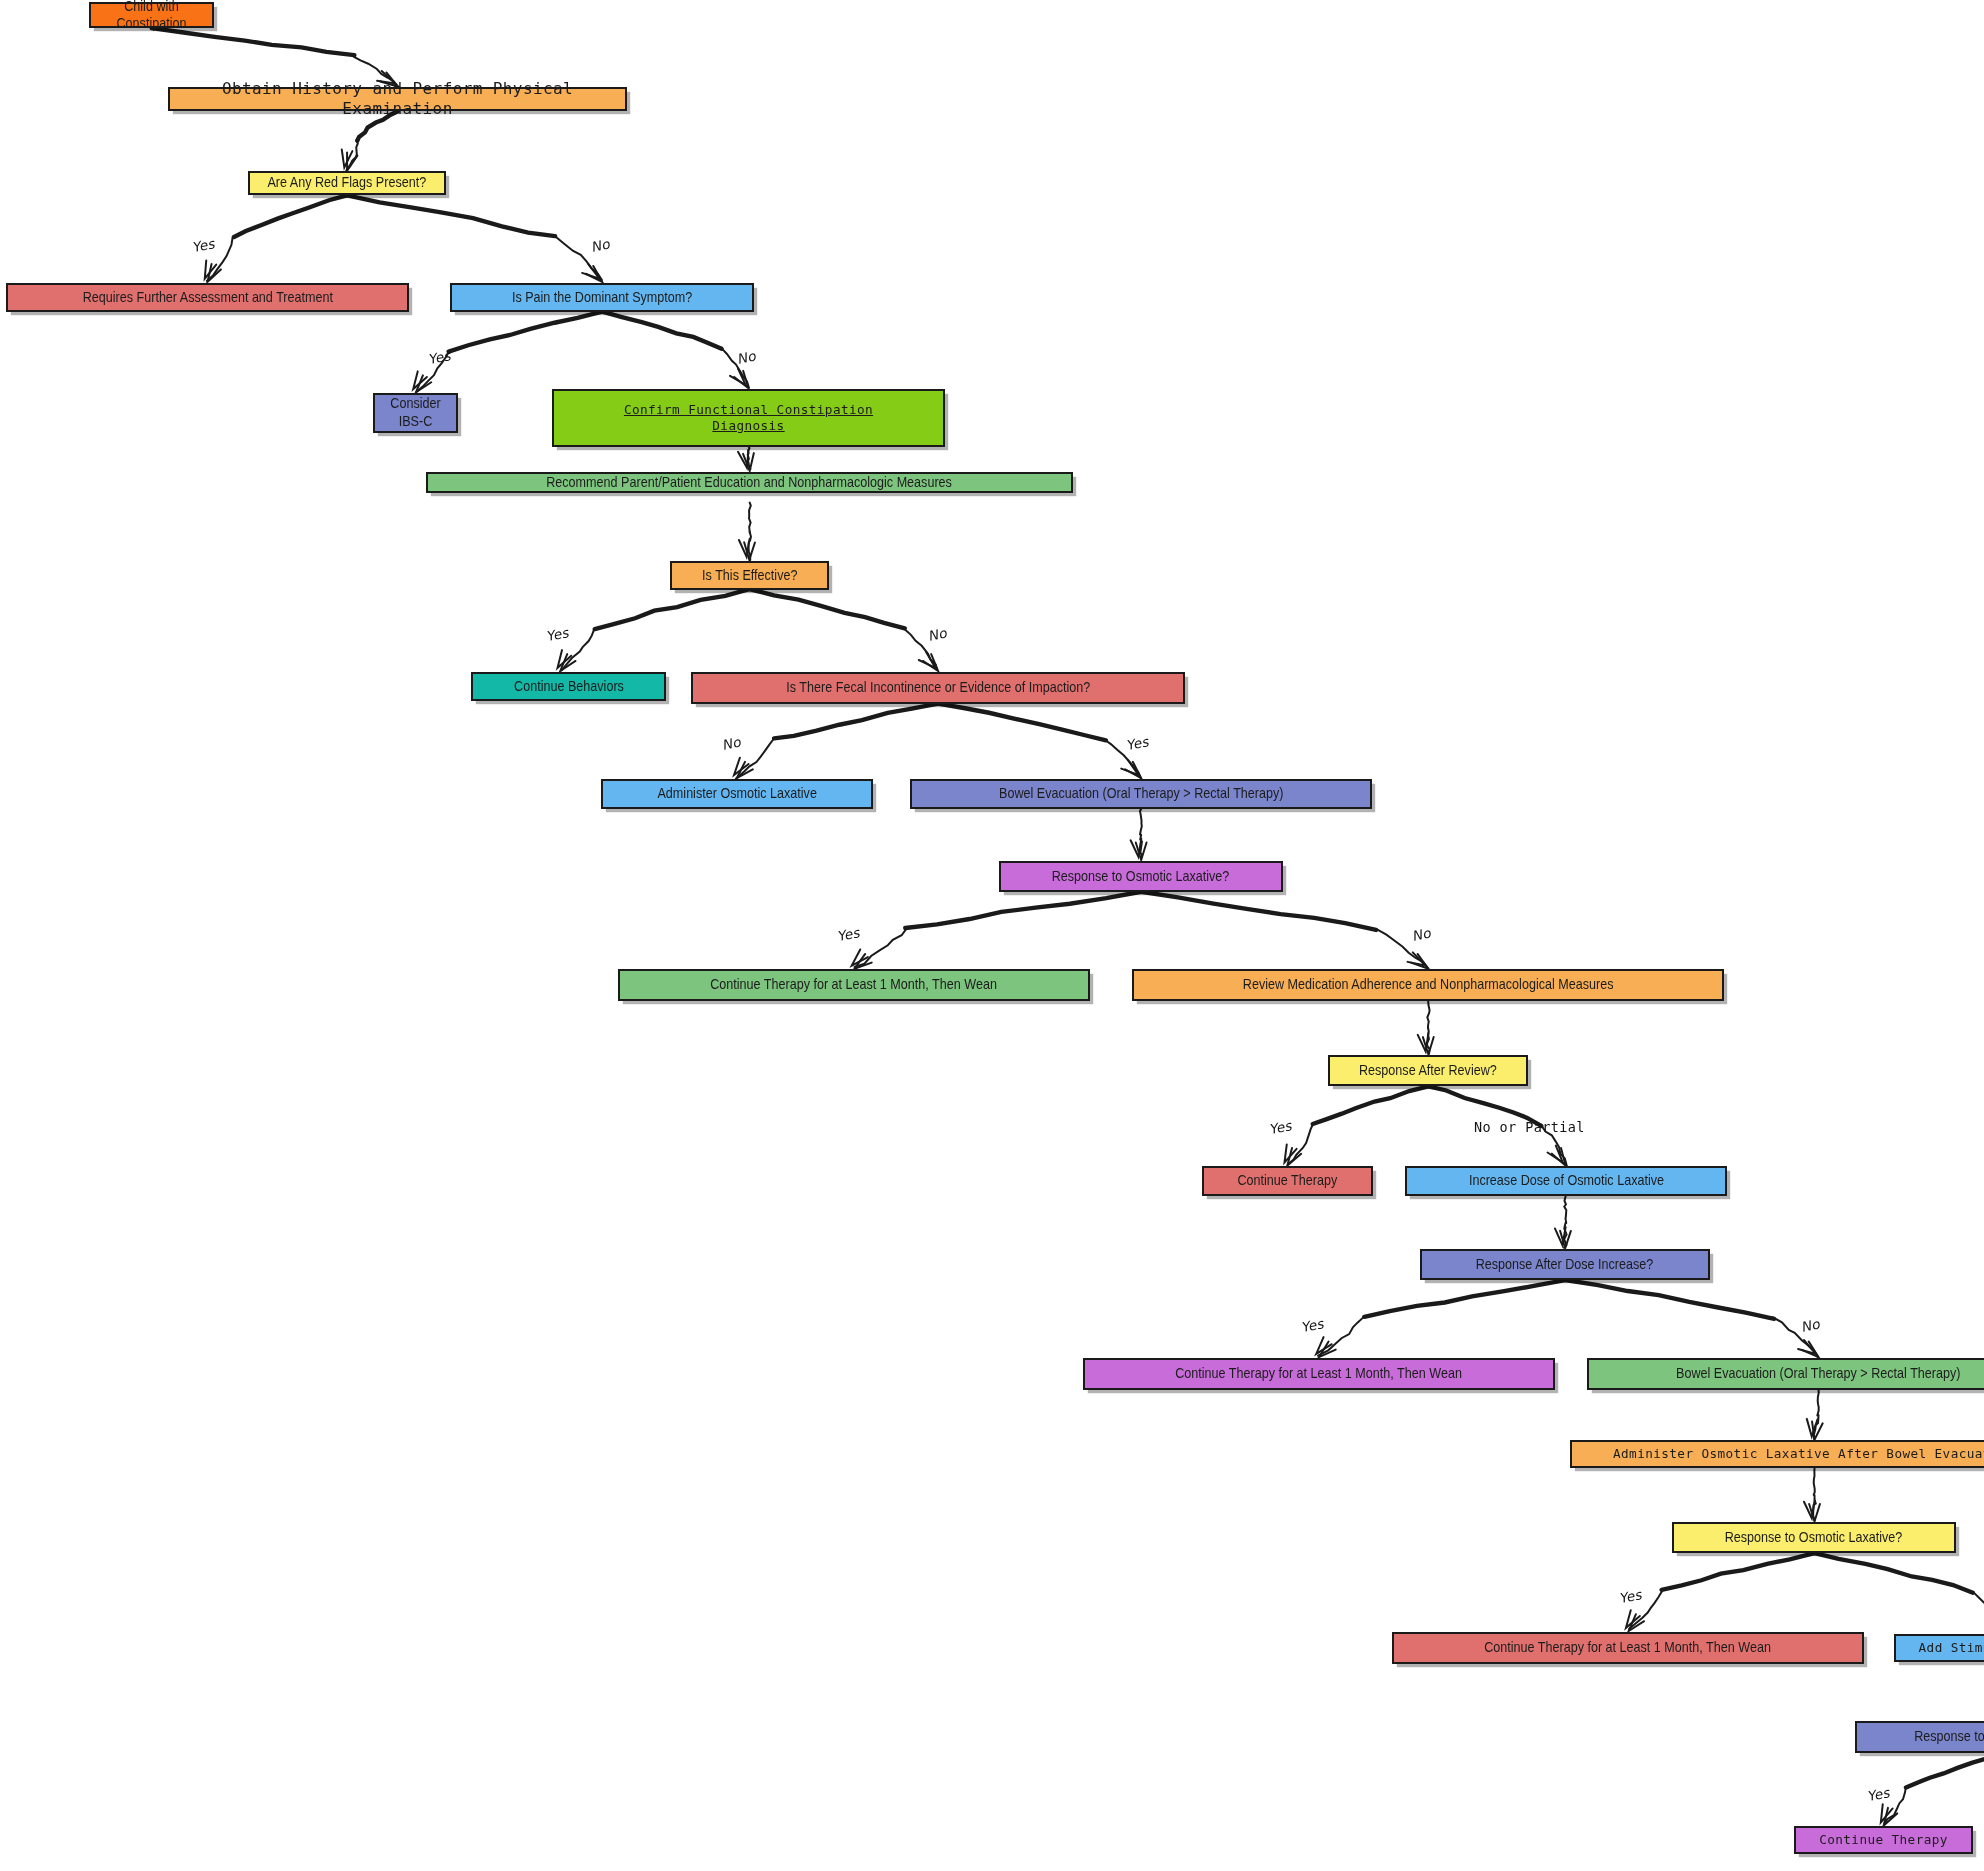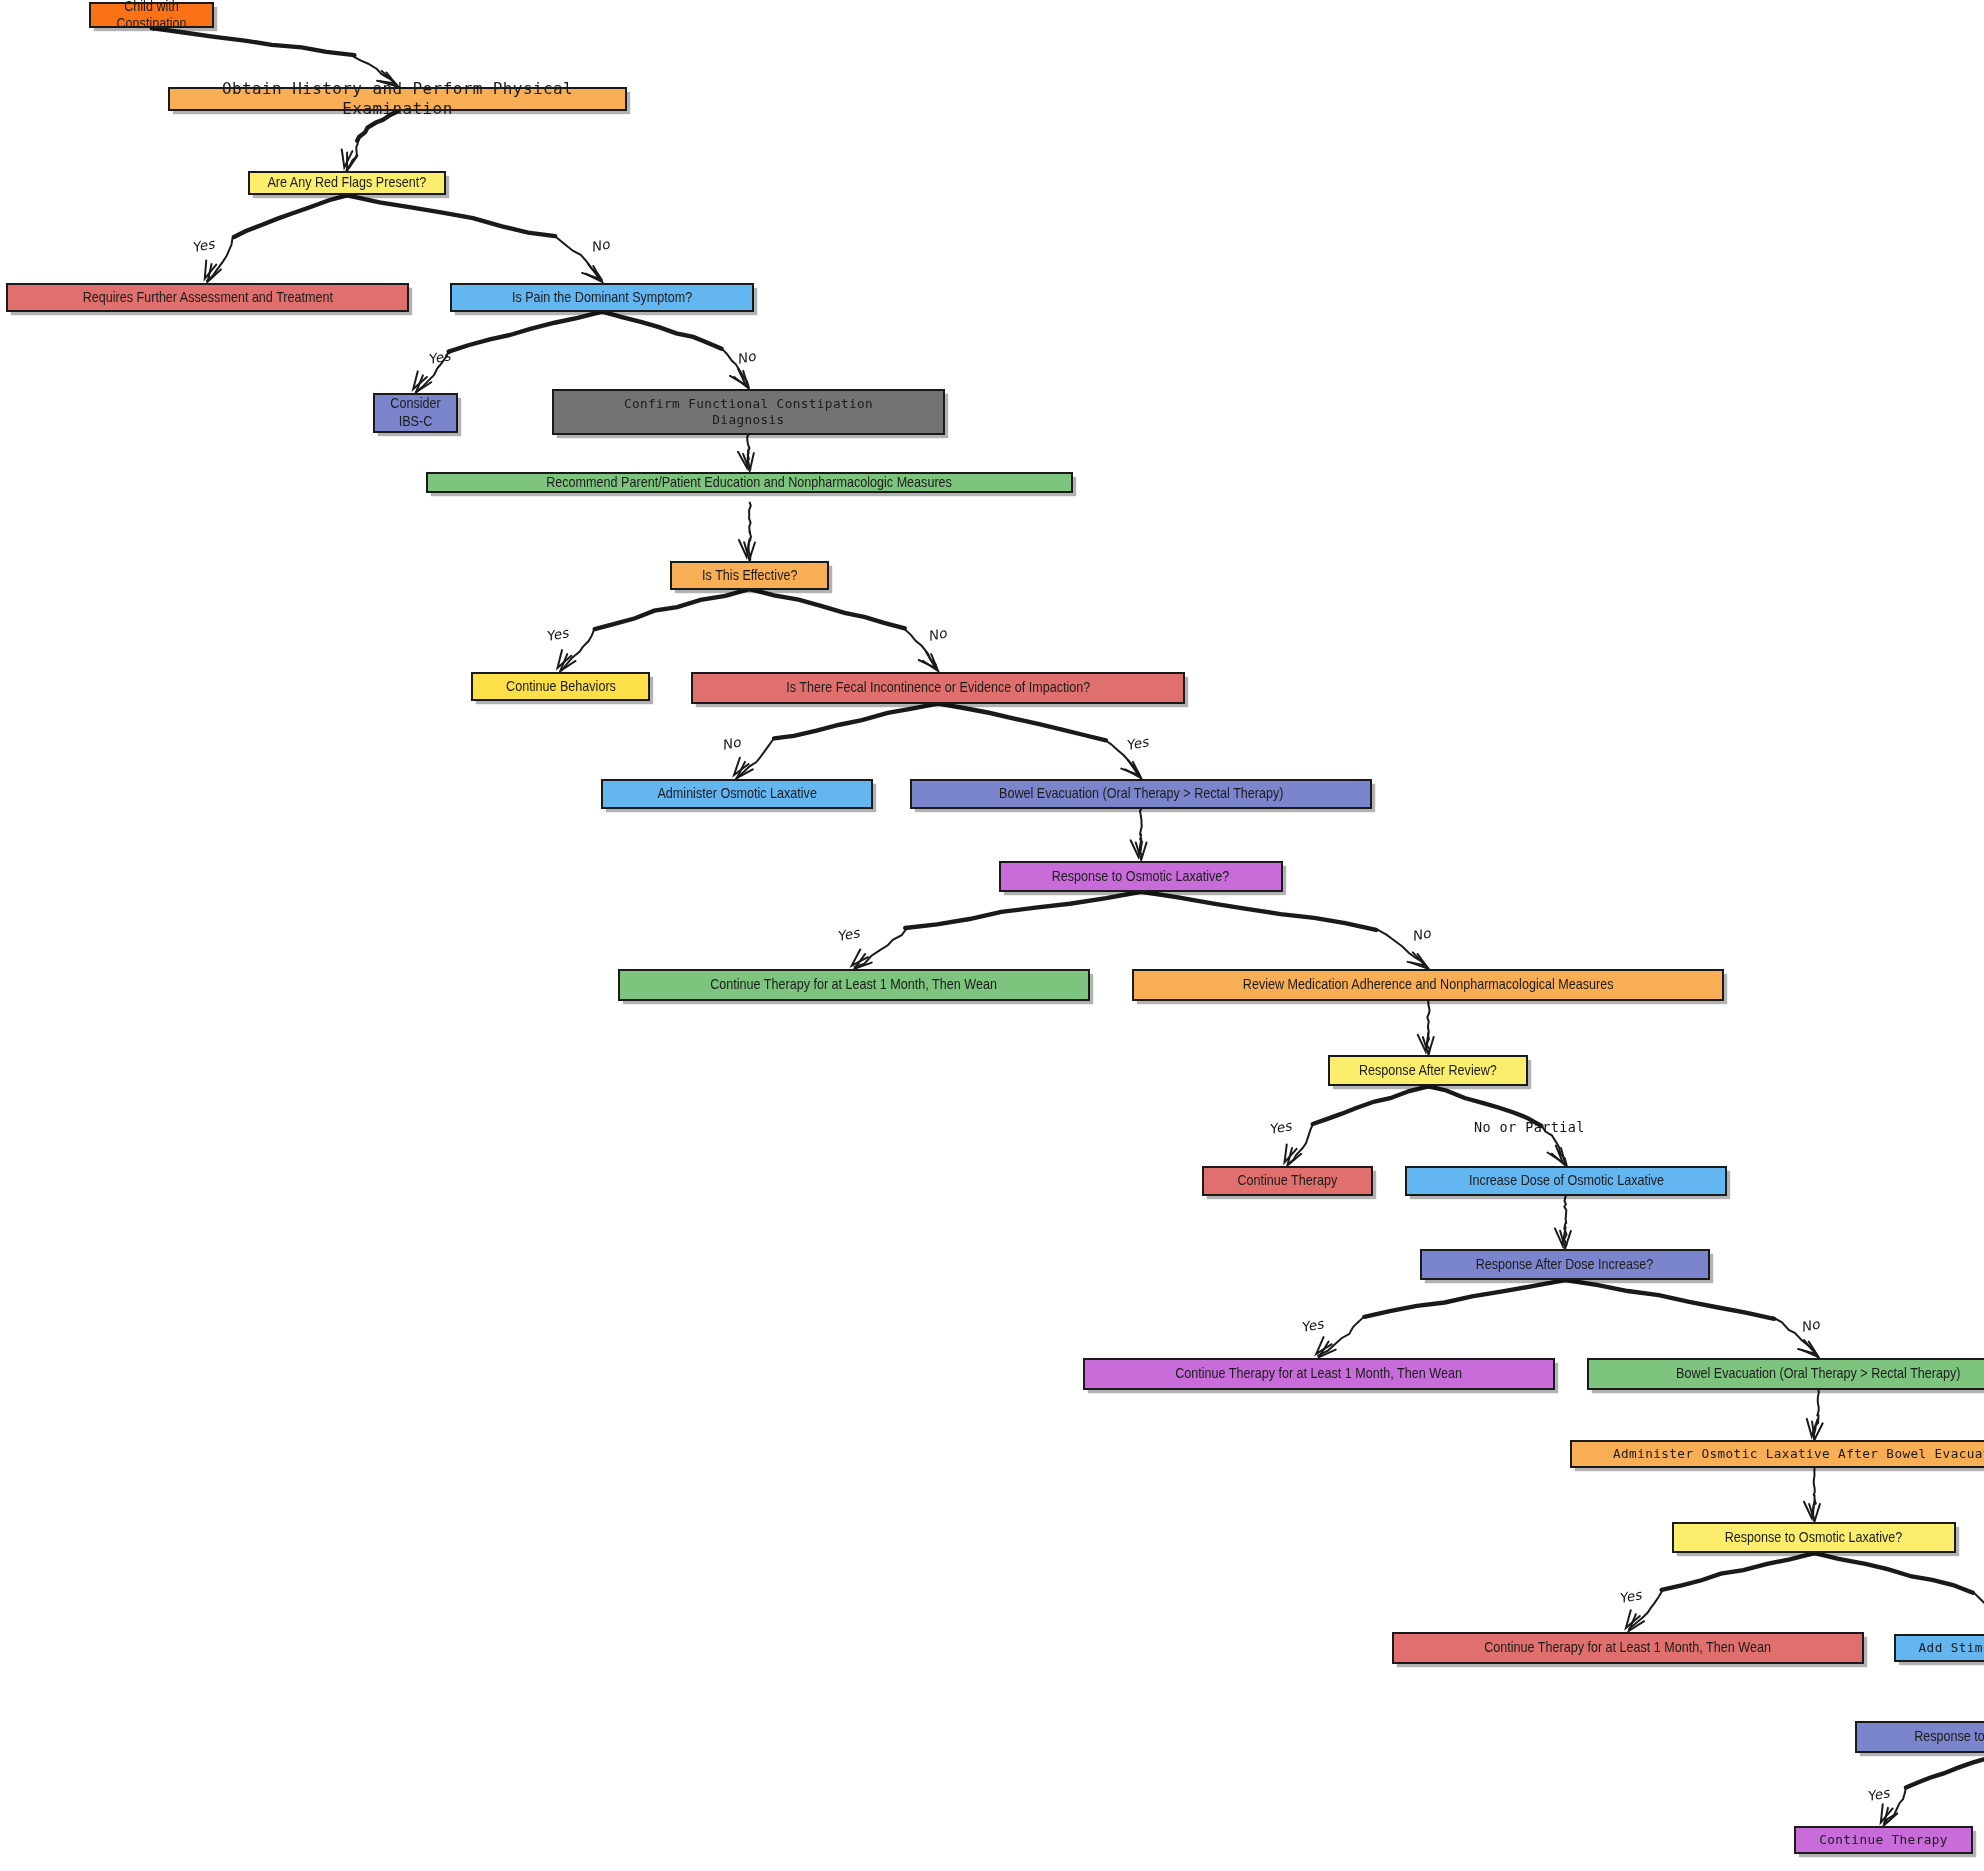--- a/index.html
+++ b/index.html
@@ -196,31 +196,31 @@
       </div>
       <div class="node f-sans" style="left: 6px; top: 283px; width: 403px; height: 29px; background: rgb(224, 112, 110); border-color: rgb(26, 26, 26);">
         <span class="lbl" style="font-size: 14.3px;">Requires Further Assessment and Treatment</span>
       </div>
       <div class="node f-sans" style="left: 450px; top: 283px; width: 304px; height: 29px; background: rgb(99, 182, 240); border-color: rgb(26, 26, 26);">
         <span class="lbl" style="font-size: 14.3px;">Is Pain the Dominant Symptom?</span>
       </div>
       <div class="node f-sans" style="left: 373px; top: 393px; width: 85px; height: 40px; background: rgb(123, 133, 204); border-color: rgb(26, 26, 26);">
         <span class="lbl" style="font-size: 14.3px;">Consider IBS-C</span>
       </div>
-      <div class="node f-mono" style="left: 552px; top: 389px; width: 393px; height: 46px; background: #737373; border-color: rgb(26, 26, 26);">
+      <div class="node f-mono" style="left: 552px; top: 389px; width: 393px; height: 58px; background: #84cc16; border-color: rgb(26, 26, 26); text-decoration: underline;">
         <span class="lbl" style="font-size: 12.7px;">Confirm Functional Constipation
 Diagnosis</span>
       </div>
       <div class="node f-sans" style="left: 426px; top: 472px; width: 647px; height: 21px; background: rgb(125, 196, 126); border-color: rgb(26, 26, 26);">
         <span class="lbl" style="font-size: 14.3px;">Recommend Parent/Patient Education and Nonpharmacologic Measures</span>
       </div>
       <div class="node f-sans" style="left: 670px; top: 561px; width: 159px; height: 29px; background: rgb(248, 174, 85); border-color: rgb(26, 26, 26);">
         <span class="lbl" style="font-size: 14.3px;">Is This Effective?</span>
       </div>
-      <div class="node f-sans" style="left: 471px; top: 672px; width: 179px; height: 29px; background: #fde047; border-color: rgb(26, 26, 26);">
+      <div class="node f-sans" style="left: 471px; top: 672px; width: 195px; height: 29px; background: #14b8a6; border-color: rgb(26, 26, 26);">
         <span class="lbl" style="font-size: 14.3px;">Continue Behaviors</span>
       </div>
       <div class="node f-sans" style="left: 691px; top: 672px; width: 494px; height: 32px; background: rgb(224, 112, 110); border-color: rgb(26, 26, 26);">
         <span class="lbl" style="font-size: 14.3px;">Is There Fecal Incontinence or Evidence of Impaction?</span>
       </div>
       <div class="node f-sans" style="left: 601px; top: 779px; width: 272px; height: 30px; background: rgb(99, 182, 240); border-color: rgb(26, 26, 26);">
         <span class="lbl" style="font-size: 14.3px;">Administer Osmotic Laxative</span>
       </div>
       <div class="node f-sans" style="left: 910px; top: 779px; width: 462px; height: 30px; background: rgb(123, 133, 204); border-color: rgb(26, 26, 26);">
         <span class="lbl" style="font-size: 14.3px;">Bowel Evacuation (Oral Therapy &gt; Rectal Therapy)</span>

